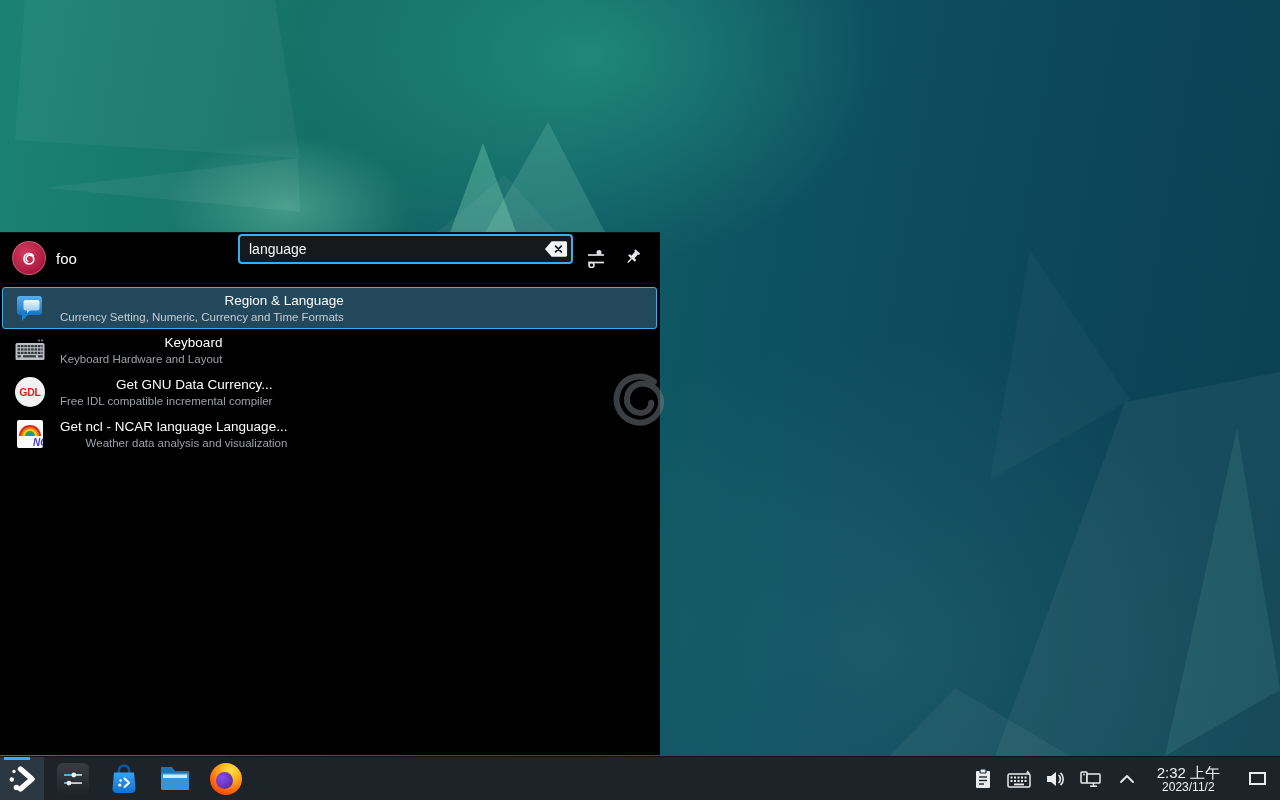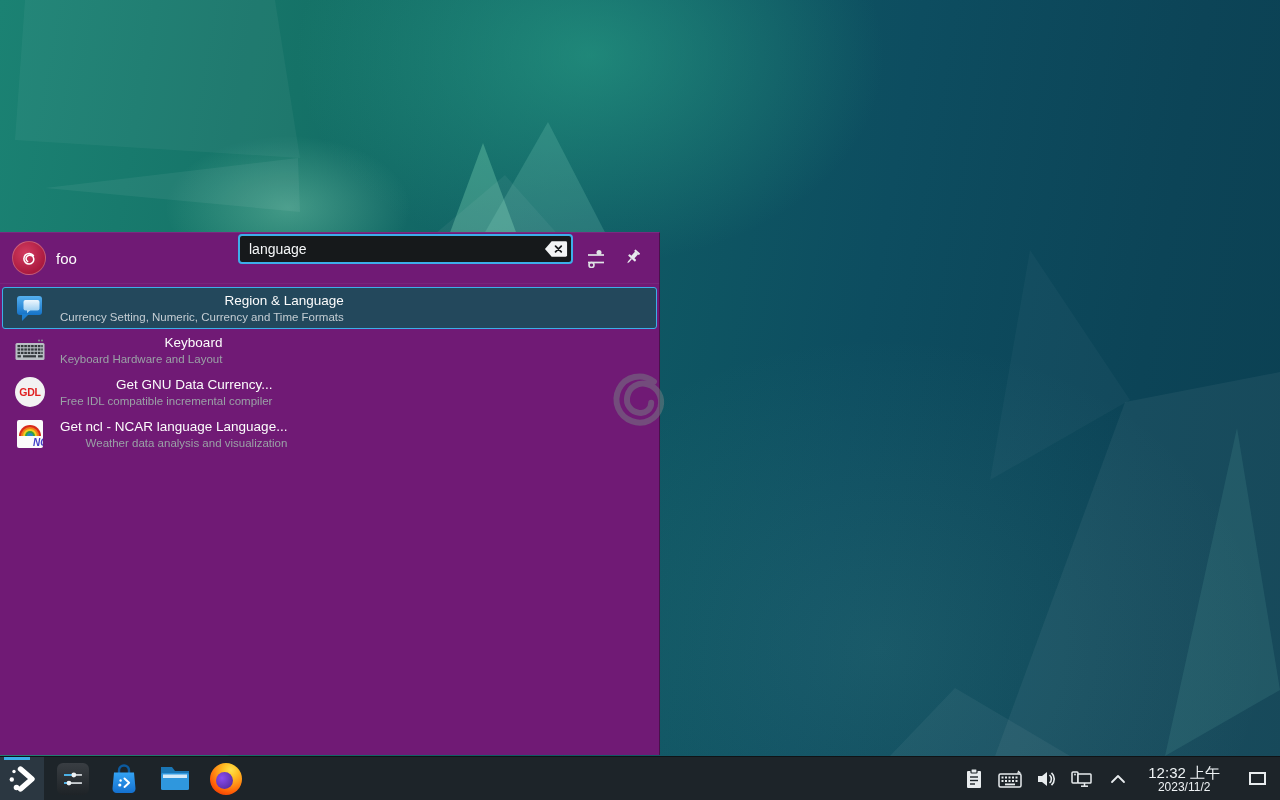--- a/index.html
+++ b/index.html
@@ -23,21 +23,21 @@
   .p6 { background:rgba(255,255,255,0.05);  clip-path:polygon(1125px 402px,1280px 372px,1280px 760px,995px 756px); }
   .p7 { background:rgba(140,230,205,0.10);  clip-path:polygon(1237px 428px,1165px 756px,1280px 690px); }
   .p8 { background:rgba(255,255,255,0.05);  clip-path:polygon(955px 688px,1070px 756px,890px 756px); }
   .p9 { background:rgba(255,255,255,0.03);  clip-path:polygon(1030px 250px,1130px 400px,990px 480px); }
   .p10{ background:rgba(255,255,255,0.04);  clip-path:polygon(60px 700px,230px 756px,0px 756px,0px 718px); }
 
   .debian-watermark { position:absolute; left:596px; top:354px; width:92px; height:92px; z-index:5; pointer-events:none; opacity:0.5; }
 
   
   .launcher { position:absolute; left:0; top:232px; width:660px; height:523px; z-index:2;
-    background:#701a75; border-top:1px solid rgba(255,255,255,0.07); border-right:1px solid rgba(0,0,0,0.35); }
+    background:#000000; border-top:1px solid rgba(255,255,255,0.07); border-right:1px solid rgba(0,0,0,0.35); }
   .launcher-header { height:51px; display:flex; align-items:center; padding:0 12px;
     border-bottom:1px solid rgba(255,255,255,0.05); }
   .user-block { display:flex; align-items:center; gap:10px; width:226px; flex:none; }
   .avatar { width:34px; height:34px; border-radius:50%; flex:none;
     background:radial-gradient(circle at 40% 35%, #d23b60, #a8183d 75%);
     border:1px solid rgba(255,255,255,0.25); display:flex; align-items:center; justify-content:center; }
   .user-name { color:#fcfcfc; font-size:15px; }
 
   .search-wrap { position:relative; flex:1; height:48px; }
   .search-input { width:100%; height:30px; background:#16191b; border:2px solid #3daee9; border-radius:4px;
@@ -371,21 +371,21 @@
         <line x1="11" y1="17.2" x2="18" y2="17.2" stroke="#e8ecee" stroke-width="1.5"></line>
       </svg>
     </button>
     <button class="tray-btn">
       <svg width="16" height="10" viewBox="0 0 16 10">
         <path d="M2 8 L8 2 L14 8" fill="none" stroke="#e8ecee" stroke-width="1.8" stroke-linecap="round" stroke-linejoin="round"></path>
       </svg>
     </button>
 
     <div class="clock">
-      <span class="clock-time">12:32 上午</span>
+      <span class="clock-time">2:32 上午</span>
       <span class="clock-date">2023/11/2</span>
     </div>
 
     <button class="show-desktop">
       <div class="show-desktop-rect"></div>
     </button>
   </div>
 </div>
 
 </body></html>

